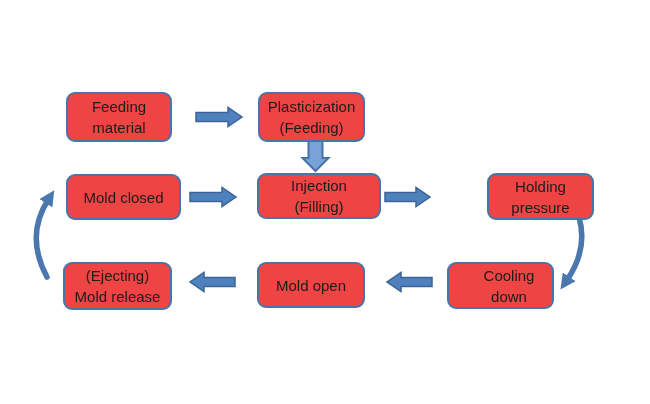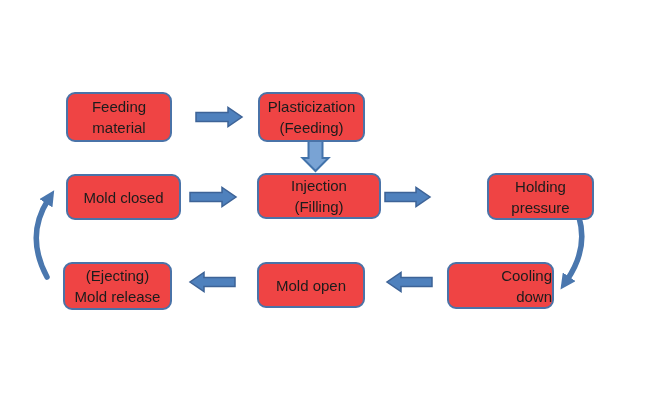--- a/index.html
+++ b/index.html
@@ -24,21 +24,21 @@
     display: flex;
     flex-direction: column;
     align-items: center;
     justify-content: center;
     font-size: 15px;
     line-height: 21px;
     color: #1c1c1c;
     text-align: center;
   }
   .box.left-align {
-    align-items: flex-end;
+    align-items: center;
     text-align: left;
     padding-left: 17px;
   }
   #box-feeding      { left: 66px;  top: 92px;  width: 106px; height: 50px; }
   #box-plast        { left: 258px; top: 92px;  width: 107px; height: 50px; }
   #box-mold-closed  { left: 66px;  top: 174px; width: 115px; height: 46px; }
   #box-injection    { left: 257px; top: 173px; width: 124px; height: 46px; }
   #box-holding      { left: 447px; top: 173px; width: 107px; height: 47px; margin-left: 40px; }
   #box-mold-release { left: 63px;  top: 262px; width: 109px; height: 48px; }
   #box-mold-open    { left: 257px; top: 262px; width: 108px; height: 46px; }

